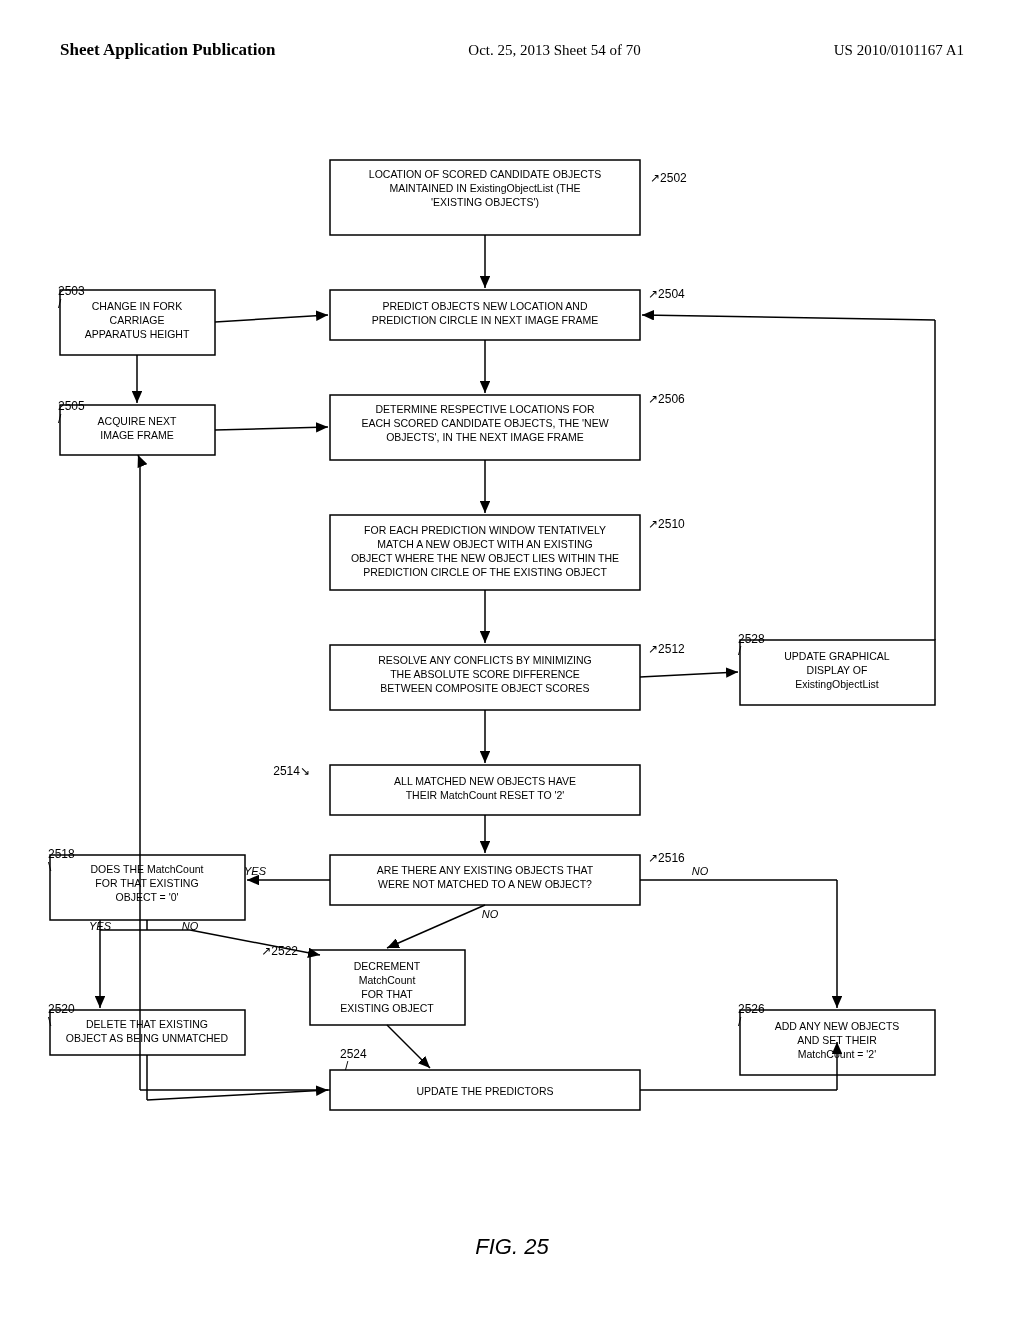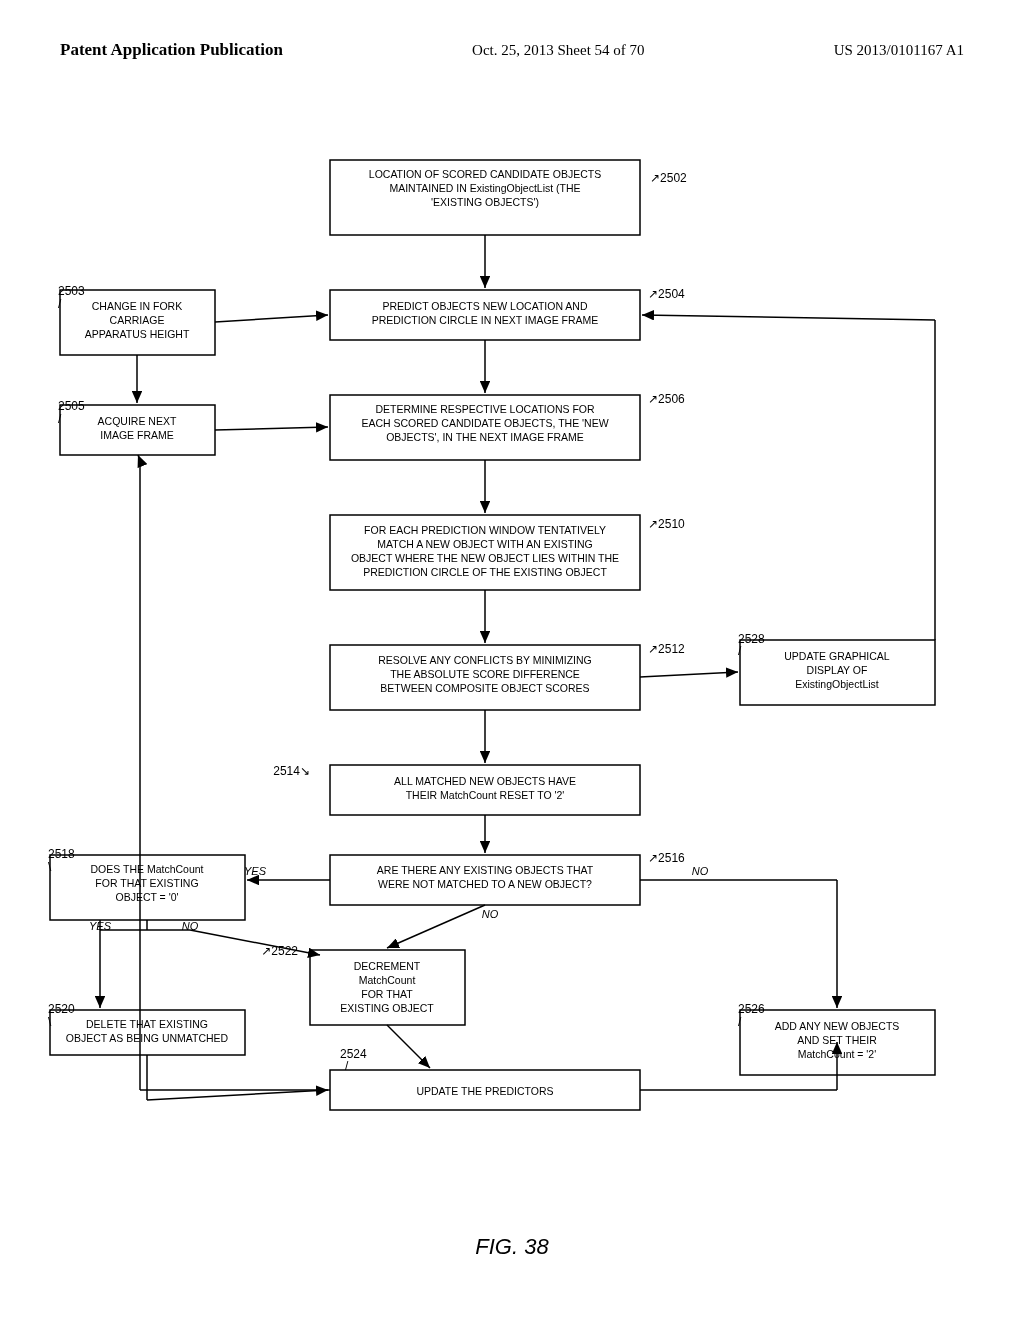--- a/index.html
+++ b/index.html
@@ -56,23 +56,23 @@
       width: 100%;
       font-family: Arial, sans-serif;
     }
 
     
   </style>
 </head>
 <body>
 
 <div class="header">
-  <span class="header-left">Patent Application Publication</span>
+  <span class="header-left">Sheet Application Publication</span>
   <span class="header-center">Oct. 25, 2013  Sheet 54 of 70</span>
-  <span class="header-right">US 2013/0101167 A1</span>
+  <span class="header-right">US 2010/0101167 A1</span>
 </div>
 
 <div class="diagram-area">
   <svg class="flowchart" viewBox="0 0 1024 1050">
     <defs>
       <marker id="arrowhead" markerWidth="8" markerHeight="7" refX="8" refY="3.5" orient="auto">
         <polygon points="0 0, 8 3.5, 0 7" fill="#000"></polygon>
       </marker>
     </defs>
 
@@ -224,13 +224,13 @@
     <line x1="935" y1="180" x2="642" y2="175" stroke="black" stroke-width="1.5" marker-end="url(#arrowhead)"></line>
 
     <line x1="640" y1="740" x2="837" y2="740" stroke="black" stroke-width="1.5"></line>
     <line x1="837" y1="740" x2="837" y2="868" stroke="black" stroke-width="1.5" marker-end="url(#arrowhead)"></line>
 
     <text x="700" y="735" text-anchor="middle" font-family="Arial, sans-serif" font-size="11" font-style="italic">NO</text>
 
   </svg>
 </div>
 
-<div class="fig-label">FIG. 38</div>
+<div class="fig-label">FIG. 25</div>
 
 </body></html>

